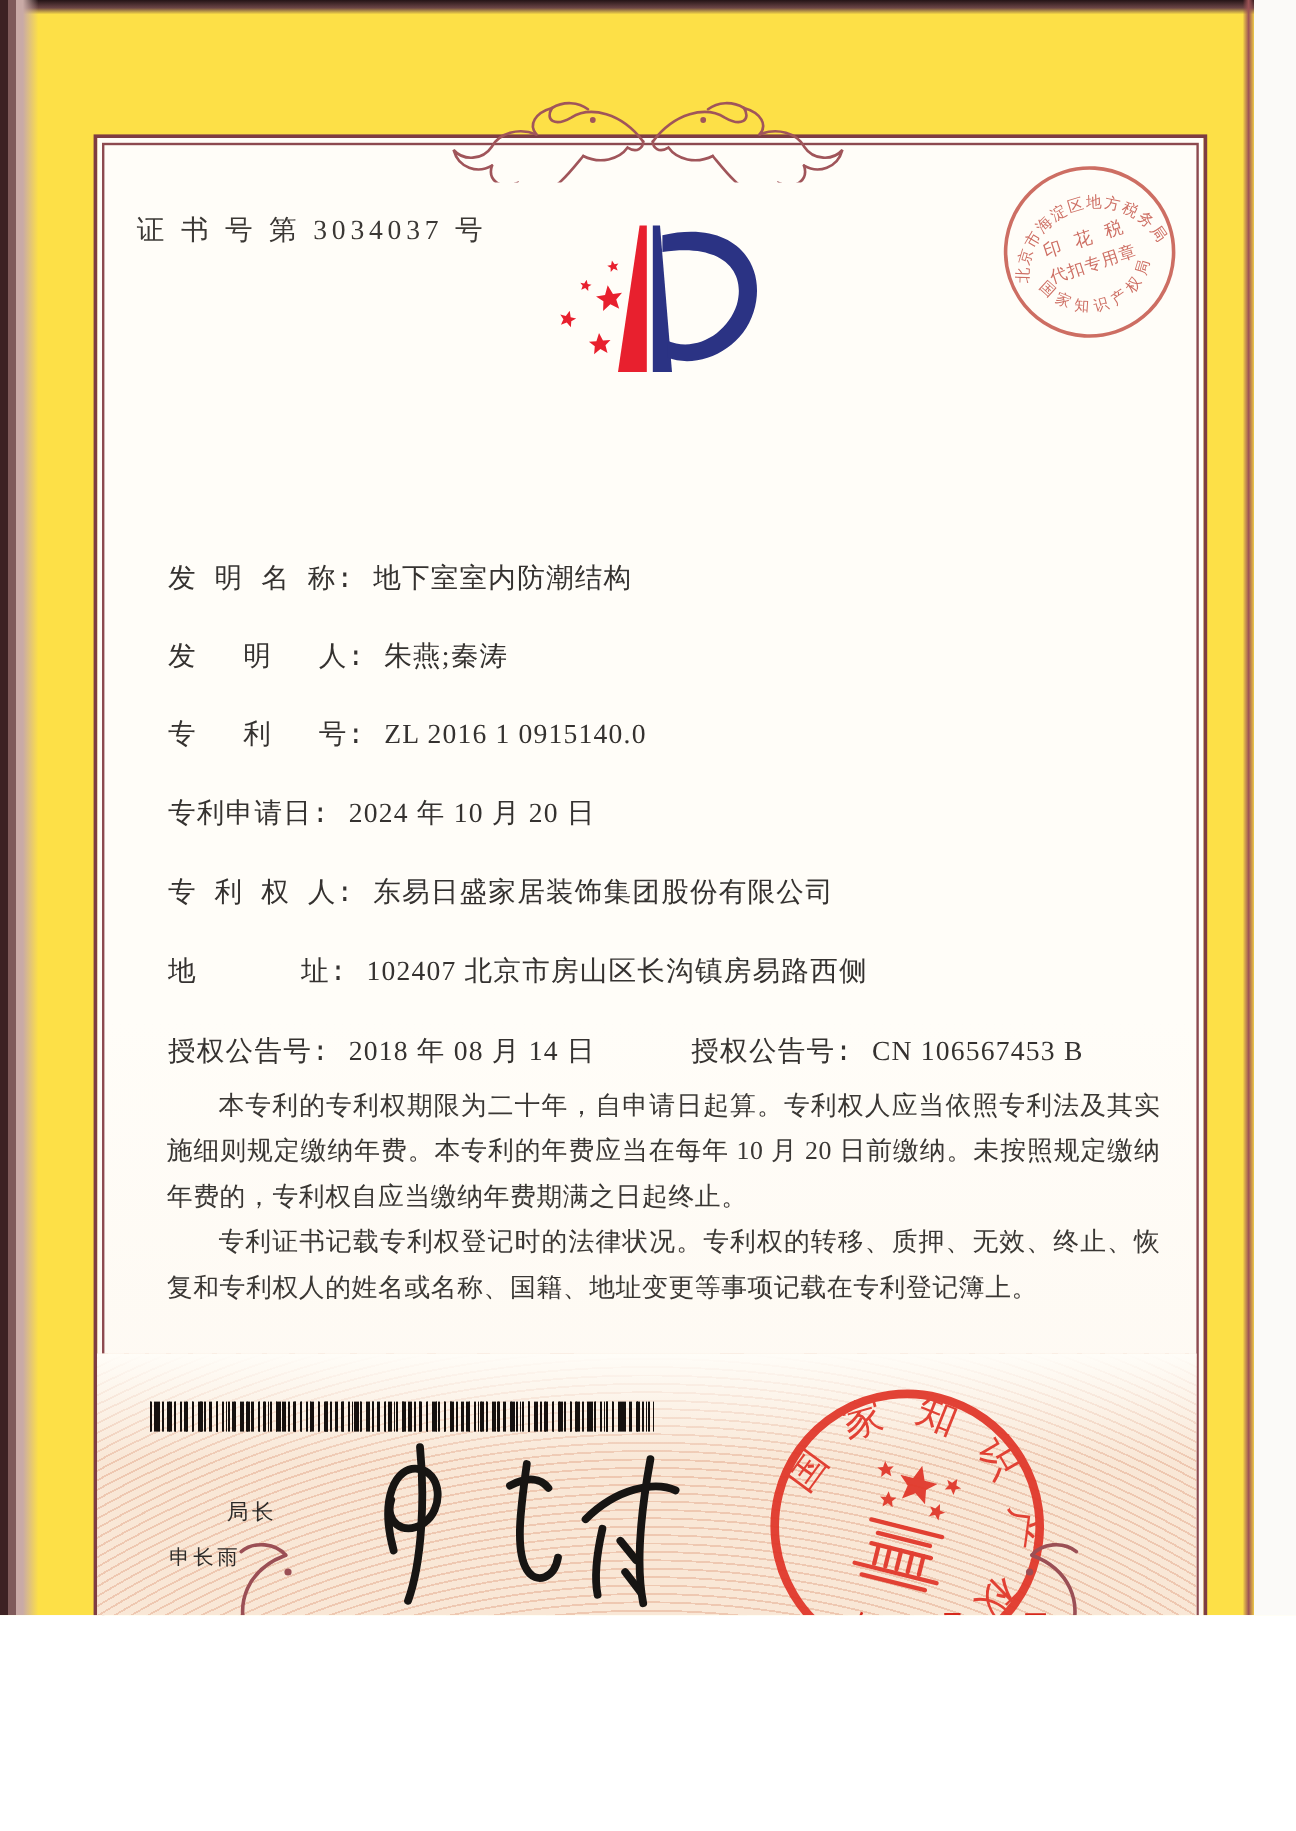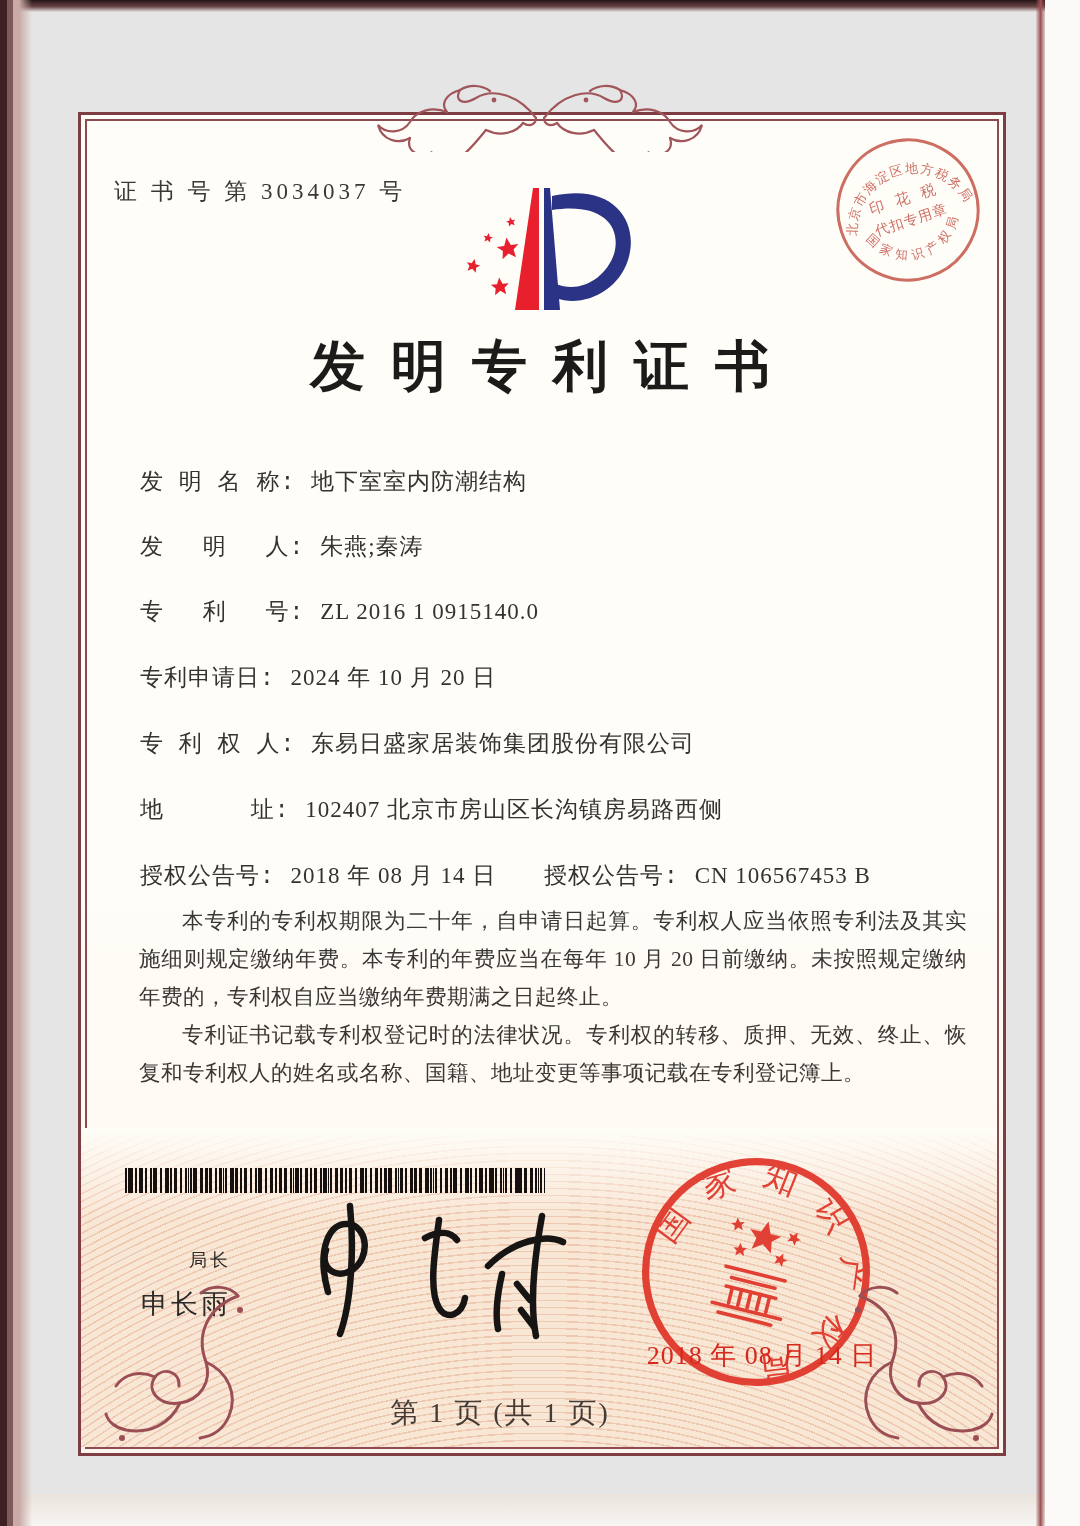--- a/index.html
+++ b/index.html
@@ -1,17 +1,17 @@
 <!DOCTYPE html>
 <html><head>
 <meta charset="utf-8">
 <style>
   html,body{margin:0;padding:0;}
   body{font-family:"Liberation Serif","DejaVu Serif",serif;}
-  .page{position:relative;width:1080px;height:1526px;background:#e5e5e5;overflow:hidden;}
+  .page{position:relative;width:1080px;height:1346px;background:#fde047;overflow:hidden;}
 
   
   .edge-top{position:absolute;left:0;top:0;width:100%;height:12px;
     background:linear-gradient(#241416,#6b4546 55%,rgba(107,69,70,0));z-index:5;}
   .edge-left{position:absolute;left:0;top:0;width:32px;height:100%;z-index:5;
     background:linear-gradient(90deg,#3d2123 0 7px,#7f5a5a 7px 13px,#c9aaa6 13px 19px,rgba(202,170,166,0) 32px);}
   .edge-right-line{position:absolute;left:1036px;top:0;width:9px;height:100%;z-index:5;
     background:linear-gradient(90deg,rgba(150,70,70,.12),#9c5356 50%,rgba(150,70,70,.15));}
   .edge-right-white{position:absolute;left:1045px;top:0;width:35px;height:100%;background:#fbfaf8;z-index:5;}
   .edge-bottom{position:absolute;left:0;top:1494px;width:100%;height:32px;
@@ -42,36 +42,36 @@
   .logo{position:absolute;left:432px;top:172px;z-index:2;}
   .tax-stamp{position:absolute;left:833px;top:135px;z-index:2;opacity:.85;}
   .title{position:absolute;left:0;top:330px;width:1080px;margin:0;text-align:center;
     font-size:55px;font-weight:bold;color:#1d1b19;letter-spacing:26px;text-indent:26px;z-index:2;}
 
   .fields{position:absolute;left:140px;top:466px;width:830px;z-index:2;}
   .field-row{position:absolute;left:0;font-size:23px;color:#353230;white-space:nowrap;}
   .field-row .lbl{letter-spacing:1px;font-family:Liberation Mono, monospace;}
   .field-row .val{margin-left:10px;letter-spacing:1px;}
   .grant-pair{display:inline-block;}
-  .grant-pair+.grant-pair{margin-left:42px;}
+  .grant-pair+.grant-pair{margin-left:74px;}
 
   .paragraphs{position:absolute;left:139px;top:902px;width:828px;z-index:2;}
   .paragraphs p{margin:0;font-size:21.5px;line-height:38px;color:#3a3734;
     text-indent:2em;text-align:justify;letter-spacing:.5px;}
 
   .barcode{position:absolute;left:125px;top:1168px;width:420px;height:25px;z-index:2;
     background-image:
       repeating-linear-gradient(90deg,#15100e 0 2px,rgba(0,0,0,0) 2px 5px),
       repeating-linear-gradient(90deg,#15100e 0 1px,rgba(0,0,0,0) 1px 7px),
       repeating-linear-gradient(90deg,rgba(0,0,0,0) 0 3px,#15100e 3px 5px,rgba(0,0,0,0) 5px 13px);}
 
   .officer{position:absolute;left:141px;top:1248px;z-index:2;
     font-family:"Liberation Sans","DejaVu Sans",sans-serif;color:#2c2a28;}
   .officer .officer-title{font-size:18px;letter-spacing:3px;margin-left:48px;}
-  .officer .officer-name{font-size:27px;letter-spacing:3px;margin-top:14px;}
+  .officer .officer-name{font-size:17px;letter-spacing:3px;margin-top:14px;}
 
   .signature{position:absolute;left:290px;top:1196px;z-index:2;}
 
   .seal{position:absolute;left:636px;top:1152px;z-index:2;opacity:.92;}
   .seal-date{position:absolute;left:642px;top:1338px;width:240px;text-align:center;z-index:3;
     font-size:26px;color:#d6281c;letter-spacing:1px;white-space:nowrap;}
 
   .footer{position:absolute;left:100px;top:1394px;width:800px;text-align:center;z-index:2;
     font-size:28px;color:#453b34;letter-spacing:2px;}
 </style>
@@ -159,21 +159,20 @@
         <textPath href="#taxTop" startOffset="2">北京市海淀区地方税务局</textPath>
       </text>
       <text font-size="12.5" letter-spacing="5">
         <textPath href="#taxBot" startOffset="8">国家知识产权局</textPath>
       </text>
       <text x="75" y="68" text-anchor="middle" font-size="15" letter-spacing="4">印 花 税</text>
       <text x="75" y="90" text-anchor="middle" font-size="14" letter-spacing="1">代扣专用章</text>
     </g>
   </svg>
 
-  <h1 class="title">发明专利证书</h1>
 
   <div class="fields">
     <div class="field-row" style="top:0">
       <span class="lbl">发 明 名 称:</span>
       <span class="val">地下室室内防潮结构</span>
     </div>
     <div class="field-row" style="top:65px">
       <span class="lbl">发　 明　 人:</span>
       <span class="val">朱燕;秦涛</span>
     </div>

